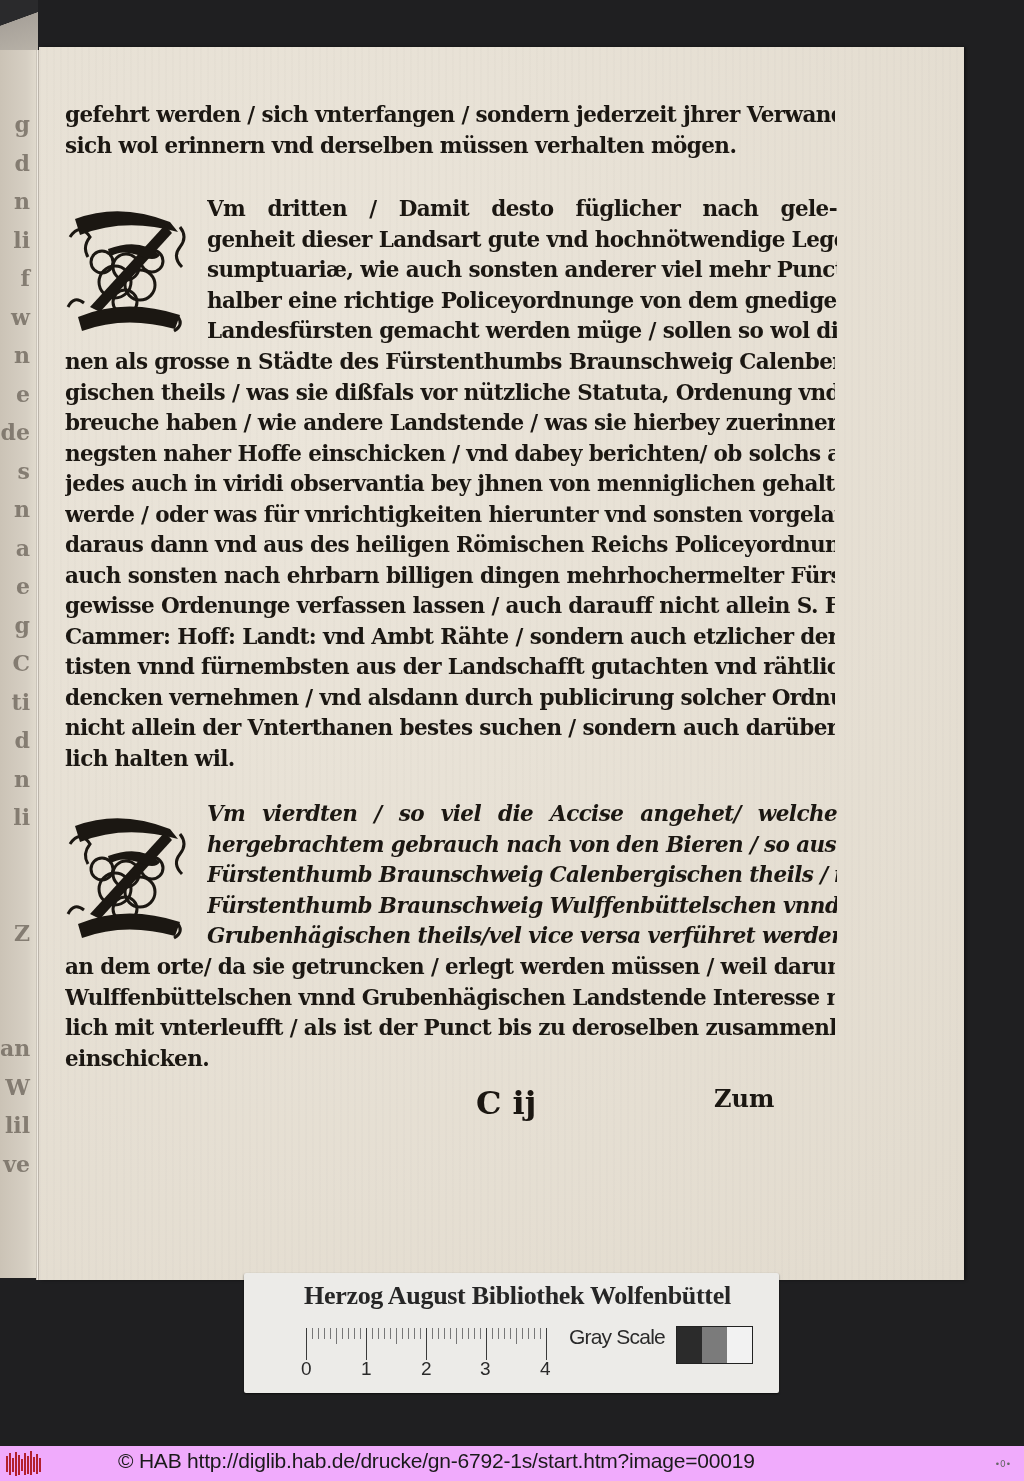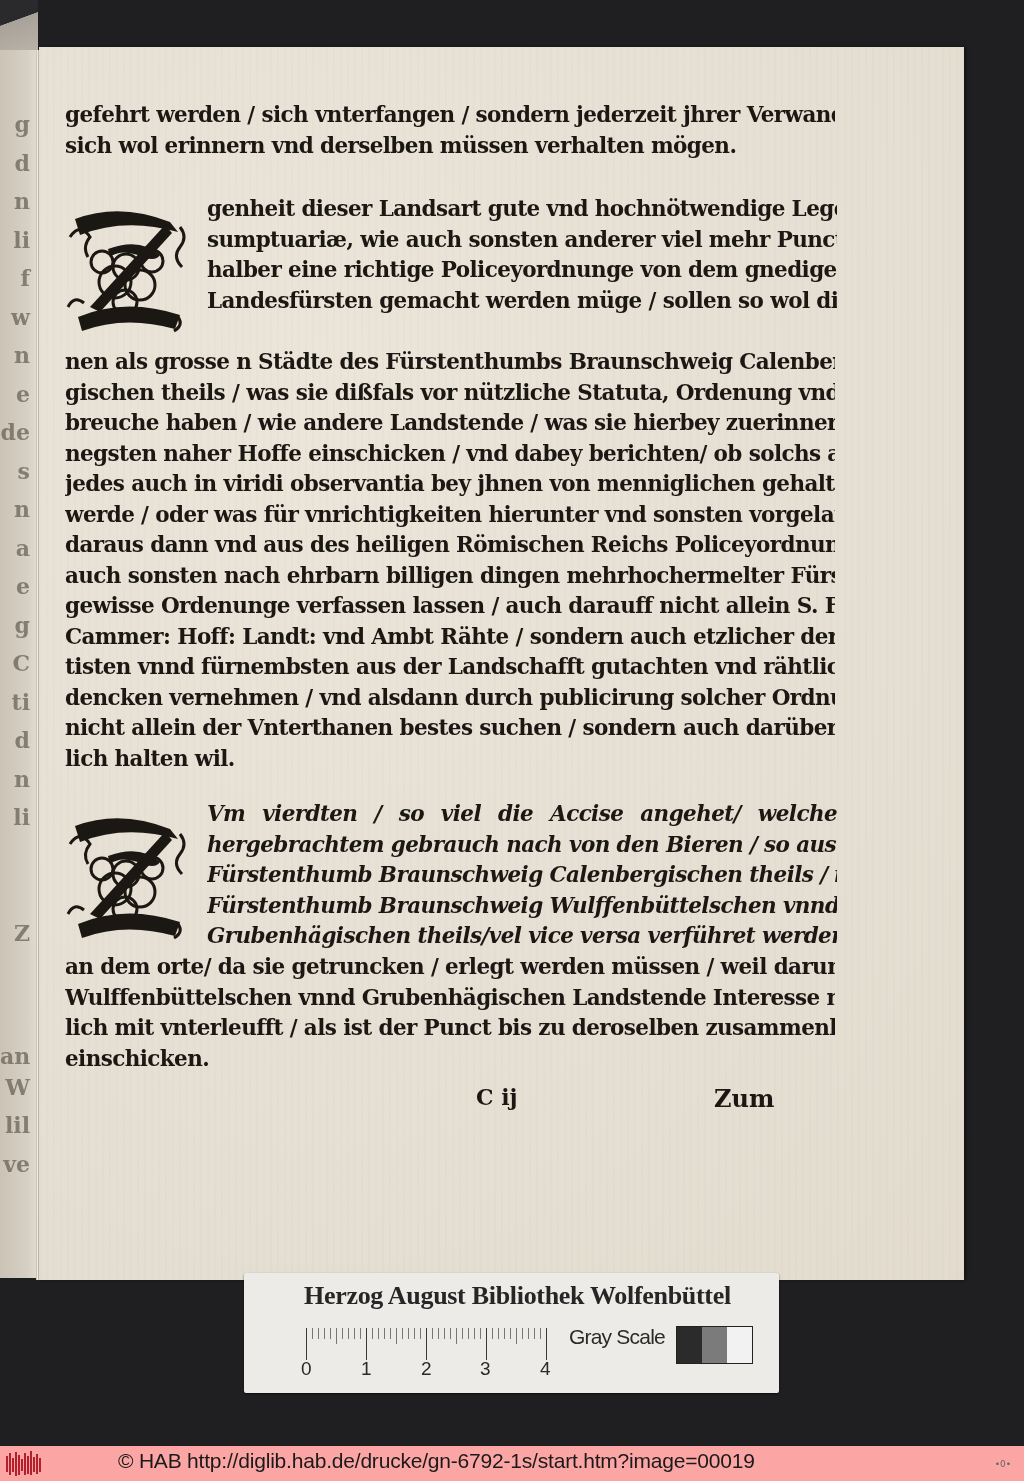--- a/index.html
+++ b/index.html
@@ -47,21 +47,21 @@
   .para1 { top: 53px; }
   .para2 { top: 147px; }
   .para3 { top: 752px; }
   .indent { padding-left: 142px; width: 628px; }
   .dropcap {
     position: absolute; width: 132px; height: 140px;
   }
   .dropcap svg { width: 100%; height: 100%; }
   .dropcap1 { left: 21px; top: 150px; }
   .dropcap2 { left: 21px; top: 757px; }
-  .signature { position: absolute; top: 1037px; left: 437px; font-size: 22px; font-weight: bold; color: #1b1712; text-align: center; }
+  .signature { position: absolute; top: 1037px; left: 437px; font-size: 32px; font-weight: bold; color: #1b1712; text-align: center; }
   .catchword { position: absolute; top: 1037px; left: 675px; font-size: 24px; font-weight: bold; color: #1b1712; }
 
   
   .card {
     position: absolute; left: 244px; top: 1273px; width: 535px; height: 120px;
     background: #ecebe8; border-radius: 2px;
     box-shadow: 0 1px 2px rgba(0,0,0,0.6);
   }
   .card-title {
     position: absolute; left: 60px; top: 8px; font-family: "Liberation Serif", serif;
@@ -76,21 +76,21 @@
   }
   .gray-scale {
     position: absolute; left: 432px; top: 53px; width: 75px; height: 36px; border: 1px solid #222;
     display: flex;
   }
   .gray-scale div { flex: 1; }
 
   
   .footer {
     position: absolute; left: 0; top: 1446px; width: 1024px; height: 35px;
-    background: #fca5a5; display: flex; align-items: center;
+    background: #f0abfc; display: flex; align-items: center;
   }
   .logo { position: absolute; left: 5px; top: 4px; width: 38px; height: 27px; }
   .footer-text {
     position: absolute; left: 118px; top: 3px; font-family: "Liberation Sans", sans-serif;
     font-size: 21px; color: #1a1a1a; letter-spacing: -0.2px;
   }
   .footer-menu { position: absolute; right: 13px; top: 13px; font-size: 9px; color: #666; font-family: "DejaVu Sans", sans-serif; }
 </style>
 </head>
 <body>
@@ -115,21 +115,21 @@
       <div class="bleed" style="top: 594px;">C</div>
       <div class="bleed" style="top: 632.5px;">ti</div>
       <div class="bleed" style="top: 671px;">d</div>
       <div class="bleed" style="top: 709.5px;">n</div>
       <div class="bleed" style="top: 748px;">li</div>
       <div class="bleed" style="top: 786.5px;"></div>
       <div class="bleed" style="top: 825px;"></div>
       <div class="bleed" style="top: 863.5px;">Z</div>
       <div class="bleed" style="top: 902px;"></div>
       <div class="bleed" style="top: 940.5px;"></div>
-      <div class="bleed" style="top: 979px; margin-top: 8px;">an</div>
+      <div class="bleed" style="top: 979px;">an</div>
       <div class="bleed" style="top: 1017.5px;">W</div>
       <div class="bleed" style="top: 1056px;">lil</div>
       <div class="bleed" style="top: 1094.5px;">ve</div>
     </div>
   <div class="gutter-line"></div>
 
   <div class="page">
     <div class="text para1">
       <div class="line">gefehrt werden / sich vnterfangen / sondern jederzeit jhrer Verwandtnus</div>
       <div class="line last">sich wol erinnern vnd derselben müssen verhalten mögen.</div>
@@ -149,20 +149,21 @@
           <path d="M8 110 q6 -12 16 -4"></path>
             <path d="M118 120 q6 8 -4 14"></path>
         </g>
         <path d="M15 22 Q60 5 110 25 L118 35 Q65 20 20 38 Z" fill="#1b1712"></path>
         <path d="M105 28 L30 110 L40 115 L112 36 Z" fill="#1b1712"></path>
         <path d="M18 120 Q65 100 120 118 L115 132 Q65 118 22 134 Z" fill="#1b1712"></path>
         <path d="M48 52 Q80 40 100 58 Q95 66 78 58 Q60 52 50 60 Z" fill="#1b1712"></path>
       </svg>
     </div>
     <div class="text para2 indent" style="left:168px;padding-left:0;width:630px;">
+      <div class="line">Vm dritten / Damit desto füglicher nach gele-</div>
       <div class="line">genheit dieser Landsart gute vnd hochnötwendige Leges</div>
       <div class="line">sumptuariæ, wie auch sonsten anderer viel mehr Puncten</div>
       <div class="line">halber eine richtige Policeyordnunge von dem gnedigen</div>
       <div class="line">Landesfürsten gemacht werden müge / sollen so wol die klei-</div>
     </div>
     <div class="text" style="top:300px;">
       <div class="line">nen als grosse n Städte des Fürstenthumbs Braunschweig Calenber-</div>
       <div class="line">gischen theils / was sie dißfals vor nützliche Statuta, Ordenung vnd Ge-</div>
       <div class="line">breuche haben / wie andere Landstende / was sie hierbey zuerinnern / den</div>
       <div class="line">negsten naher Hoffe einschicken / vnd dabey berichten/ ob solchs alles vnd</div>

